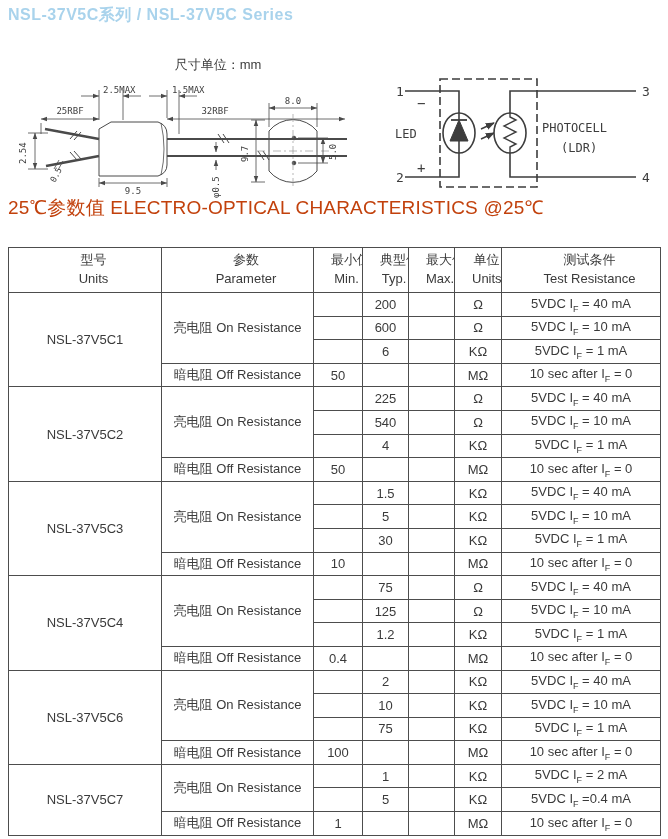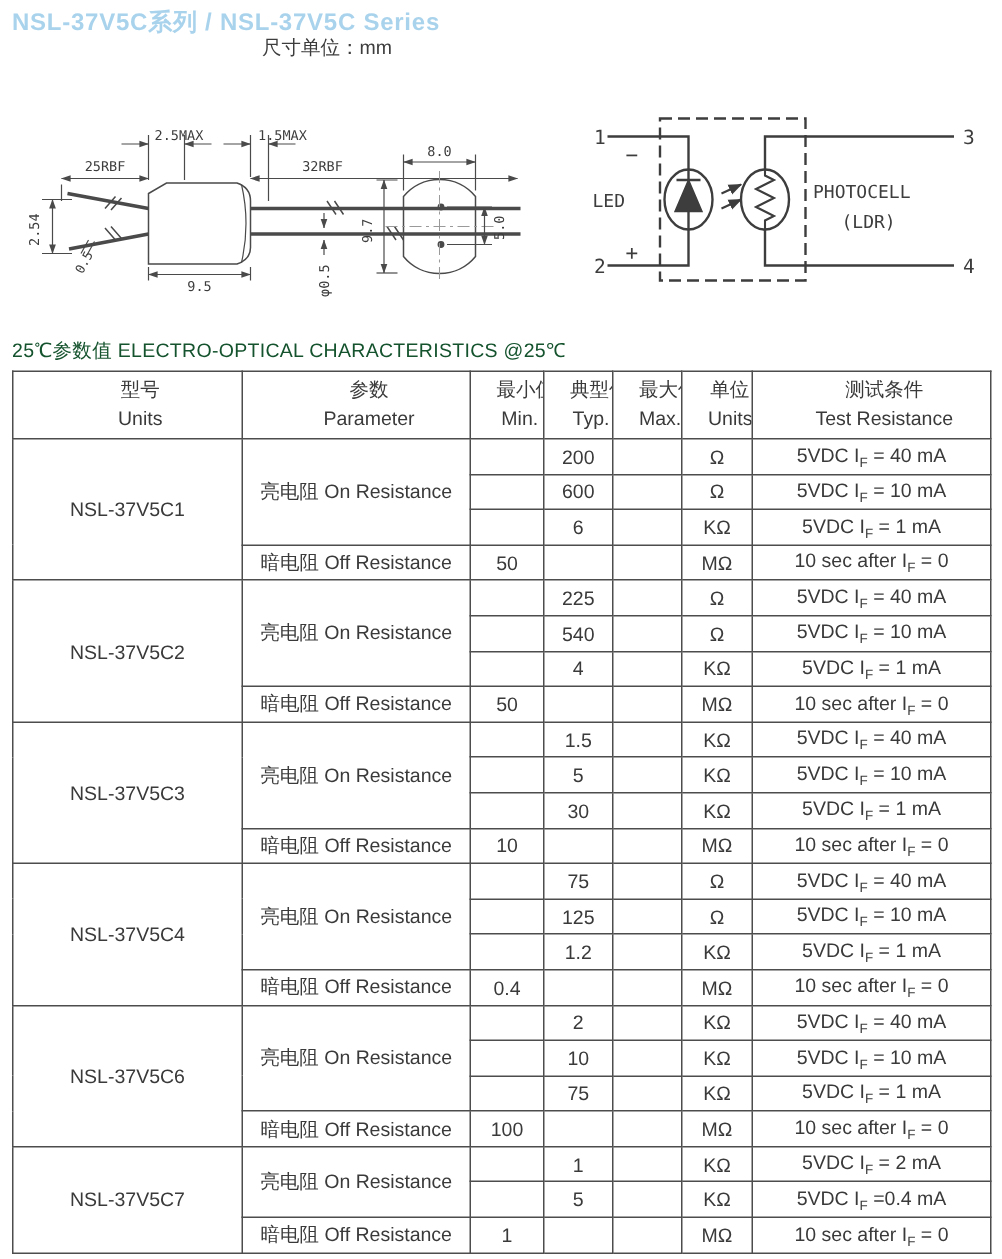--- a/index.html
+++ b/index.html
@@ -7,26 +7,26 @@
     width:668px;height:839px;position:relative;background:#ffffff;
     font-family:"Liberation Sans",sans-serif;color:#3f3f3f;overflow:hidden;
   }
   .page-title{
     position:absolute;left:8px;top:5px;font-size:16px;font-weight:bold;
     color:#a9d3ec;letter-spacing:.5px;white-space:nowrap;
   }
   .fig-caption{position:absolute;text-align:center;color:#3d3d3d;line-height:1.25;}
   .fig-caption .cn{font-size:13px;}
   .fig-caption .en{font-size:16px;}
-  .dim-caption{left:118px;top:24px;width:200px;text-align:center;}
+  .dim-caption{left:118px;top:57px;width:200px;text-align:center;}
   .sch-caption{left:425px;top:40px;width:190px;}
   .dim-svg{position:absolute;left:15px;top:82px;}
   .sch-svg{position:absolute;left:393px;top:75px;}
   .section-title{
-    position:absolute;left:8px;top:224px;font-size:13px;color:#14532d;
+    position:absolute;left:8px;top:194px;font-size:19px;color:#c2410c;
     white-space:nowrap;letter-spacing:.2px;
   }
   table.eo{
     position:absolute;left:8px;top:247px;width:652px;
     border-collapse:collapse;table-layout:fixed;
   }
   table.eo td,table.eo th{
     border:1px solid #4d4d4d;text-align:center;vertical-align:middle;
     font-size:13px;font-weight:normal;color:#3a3a3a;padding:0;height:22.6px;
     white-space:nowrap;overflow:hidden;

